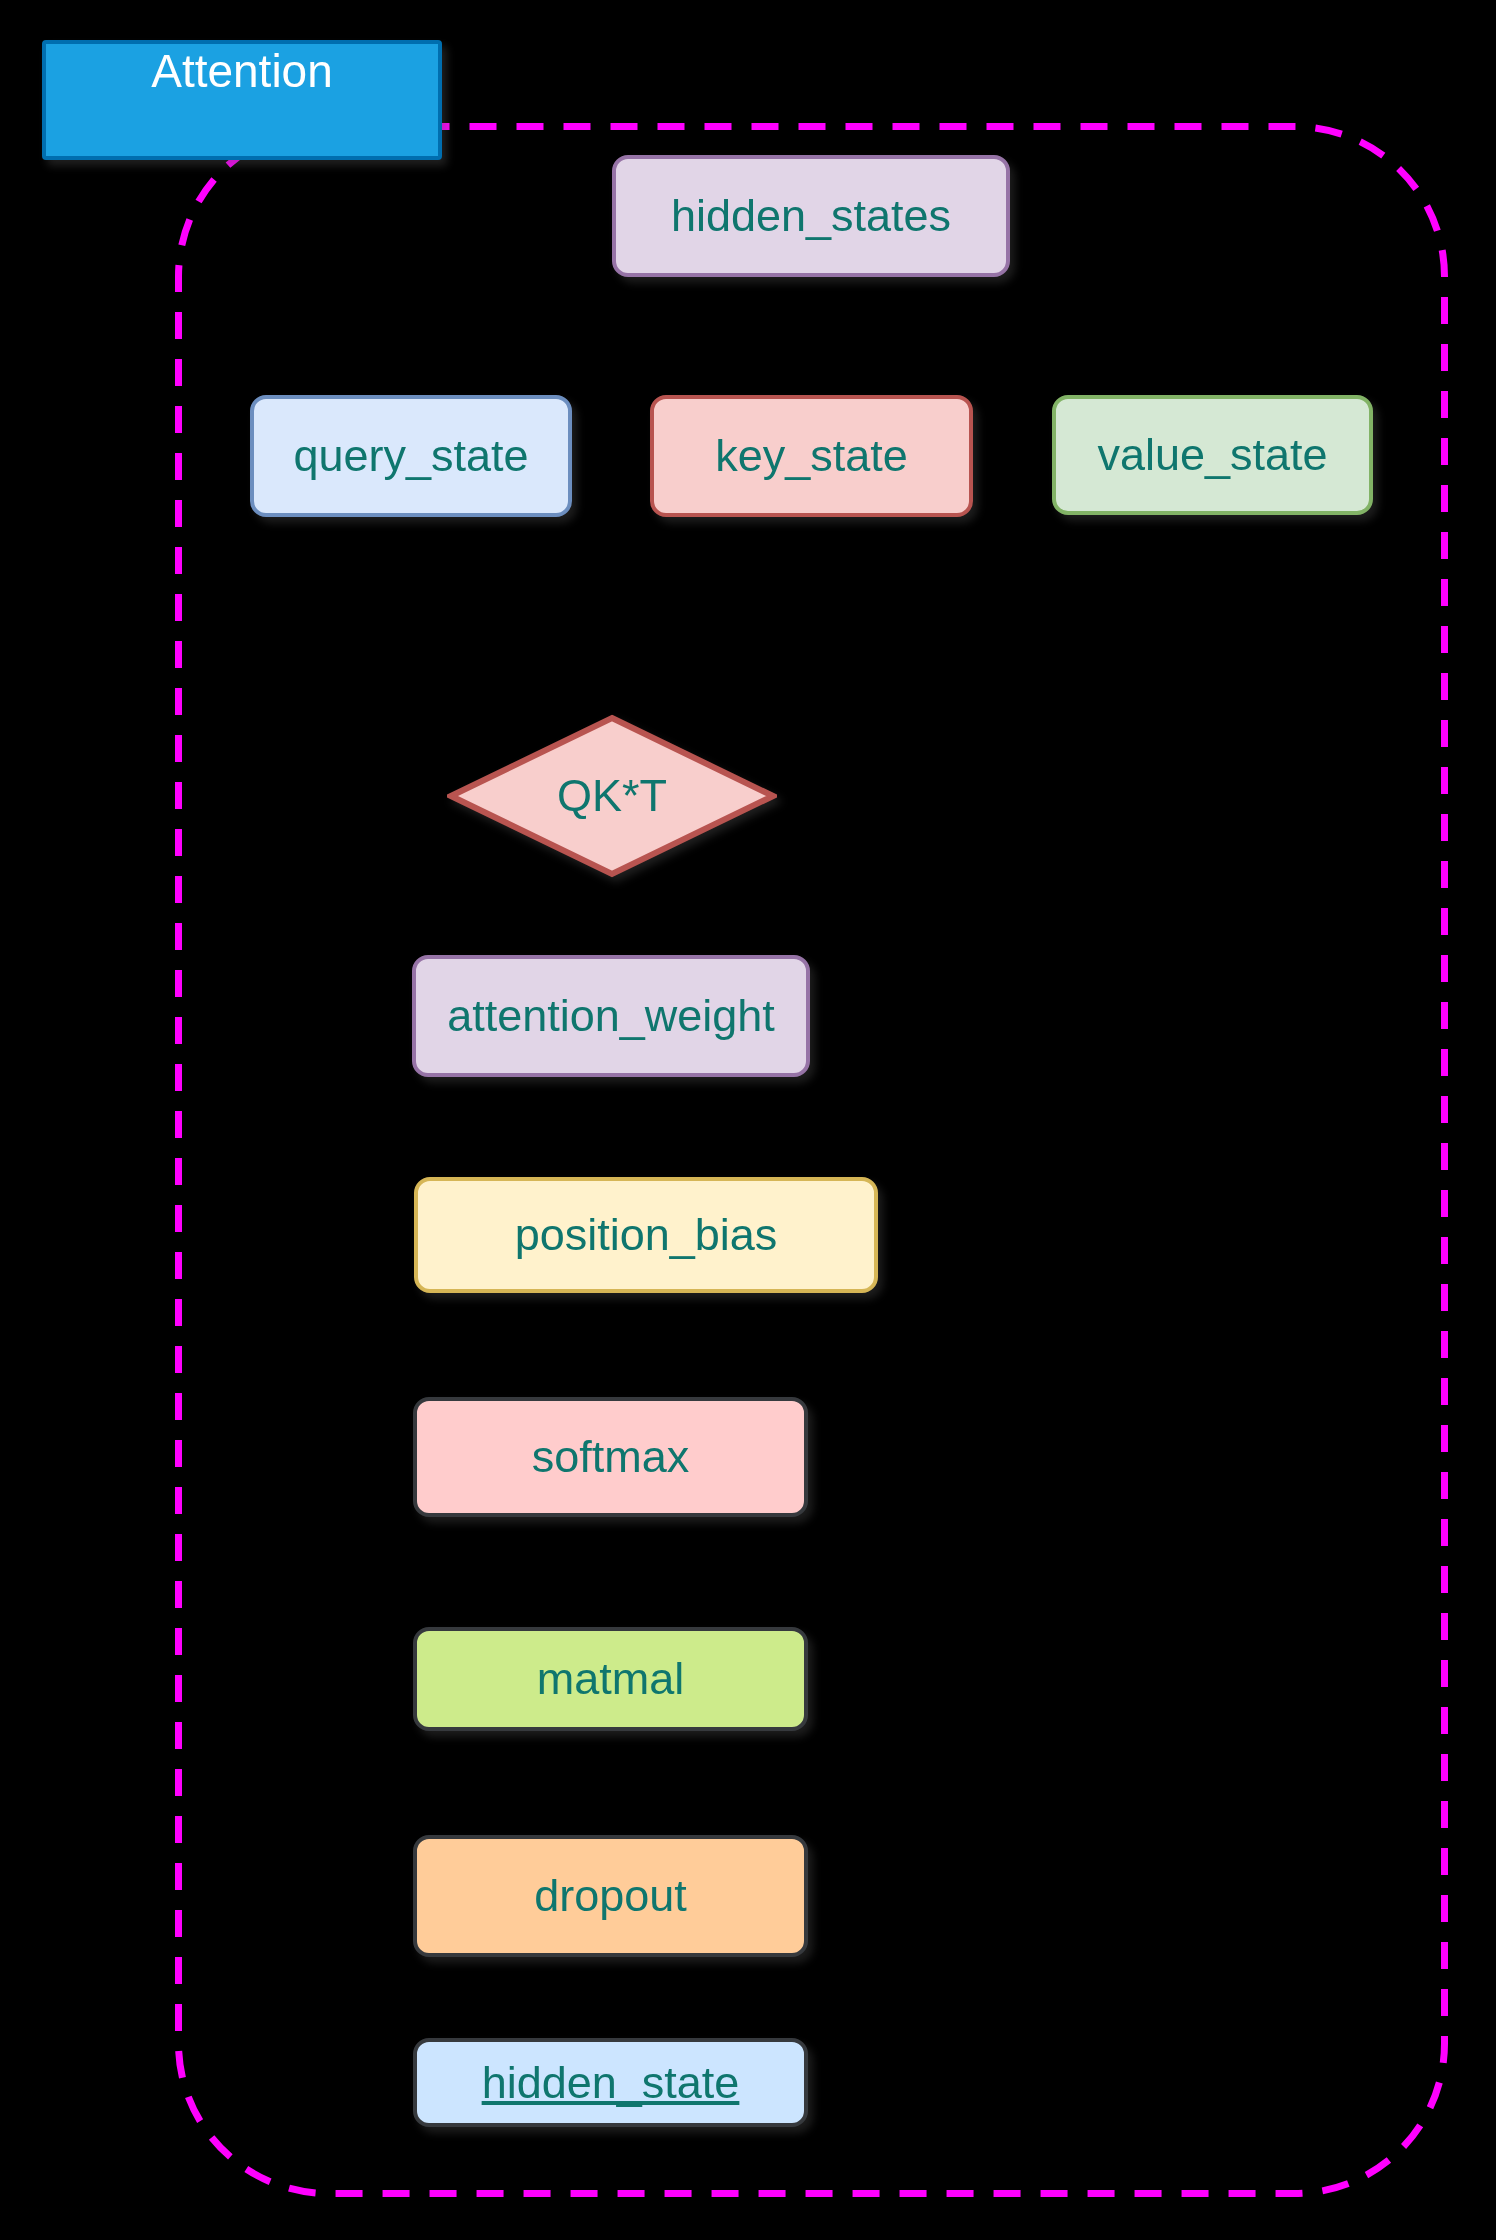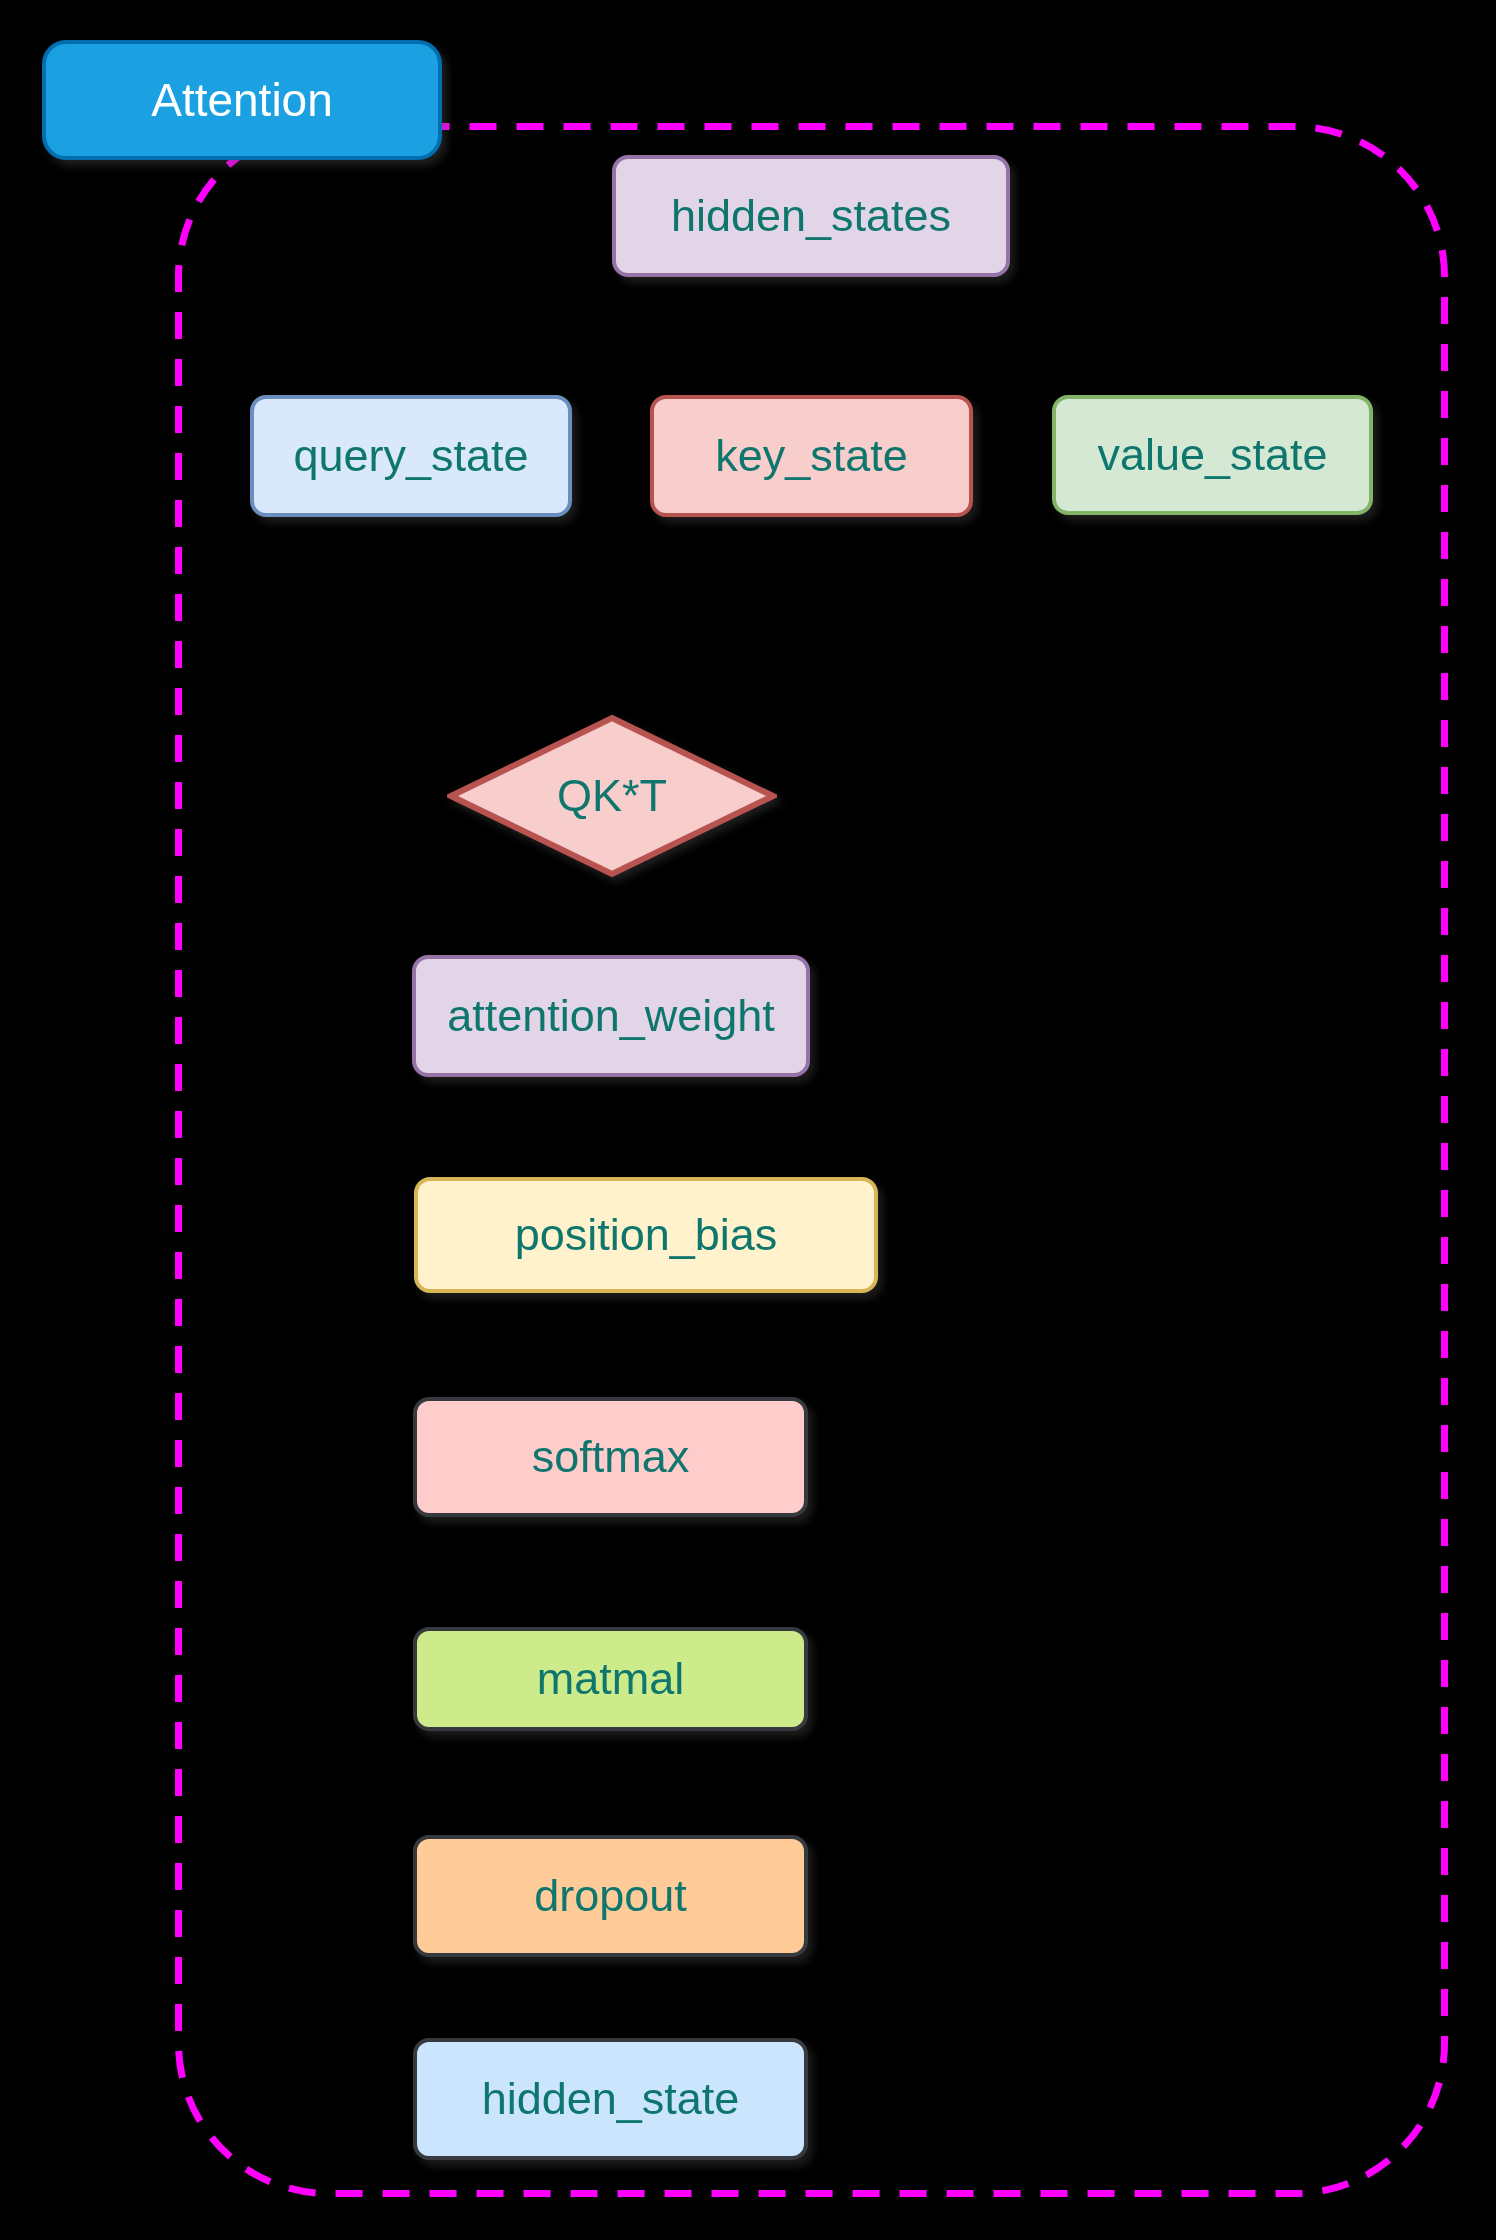--- a/index.html
+++ b/index.html
@@ -5,22 +5,22 @@
   html,body{margin:0;padding:0;background:#000;}
   #stage{
     position:relative;
     width:1496px;height:2240px;
     overflow:hidden;
     font-family:"Liberation Sans", sans-serif;
   }
   #group-border-svg{position:absolute;left:0;top:0;z-index:1;}
   .tab{
     position:absolute;left:42px;top:40px;width:400px;height:120px;
-    border:4px solid transparent;border-radius:24px;
-    display:flex;align-items:center;justify-content:center;
+    border:4px solid transparent;border-radius:4px;
+    display:flex;align-items:flex-start;justify-content:center;
     font-size:46px;z-index:3;box-sizing:border-box;
     box-shadow:5px 6px 8px rgba(90,90,90,.35);
   }
   .node{
     position:absolute;display:flex;align-items:center;justify-content:center;
     border:4px solid transparent;border-radius:16px;box-sizing:border-box;
     font-size:45px;color:#0f766e;z-index:2;
     box-shadow:5px 6px 8px rgba(90,90,90,.32);
   }
   .node.diamond{
@@ -70,18 +70,18 @@
       </div>
       <div class="node rect" style="left: 413px; top: 1397px; width: 395px; height: 120px; background: rgb(255, 204, 204); border-color: rgb(54, 57, 61);">
         <span class="label">softmax</span>
       </div>
       <div class="node rect" style="left: 413px; top: 1627px; width: 395px; height: 104px; background: rgb(205, 235, 139); border-color: rgb(54, 57, 61);">
         <span class="label">matmal</span>
       </div>
       <div class="node rect" style="left: 413px; top: 1835px; width: 395px; height: 122px; background: rgb(255, 204, 153); border-color: rgb(54, 57, 61);">
         <span class="label">dropout</span>
       </div>
-      <div class="node rect" style="left: 413px; top: 2038px; width: 395px; height: 122px; background: rgb(204, 229, 255); border-color: rgb(54, 57, 61);">
+      <div class="node rect" style="left: 413px; top: 2038px; width: 395px; height: 89px; background: rgb(204, 229, 255); border-color: rgb(54, 57, 61); text-decoration: underline;">
         <span class="label">hidden_state</span>
       </div>
     </div>
 
 </div>
 
 </body></html>

